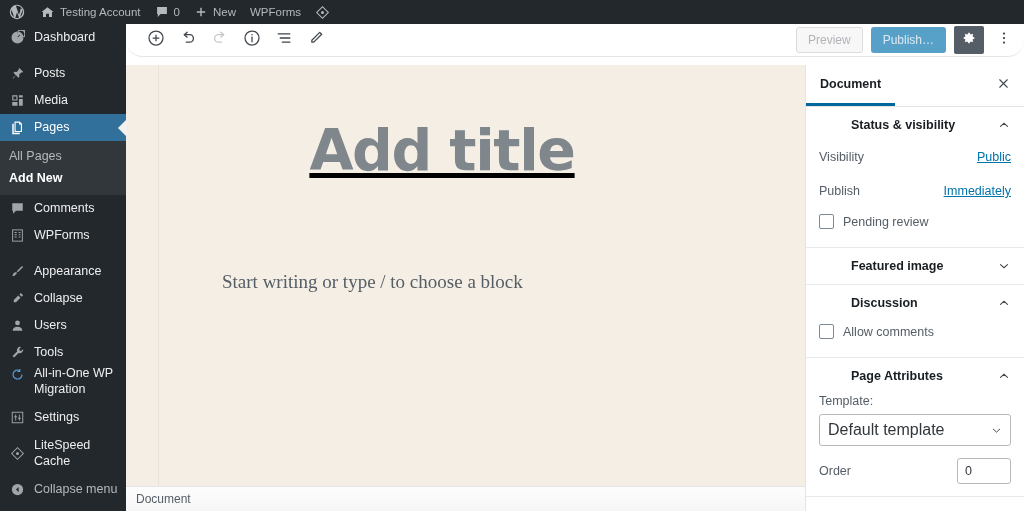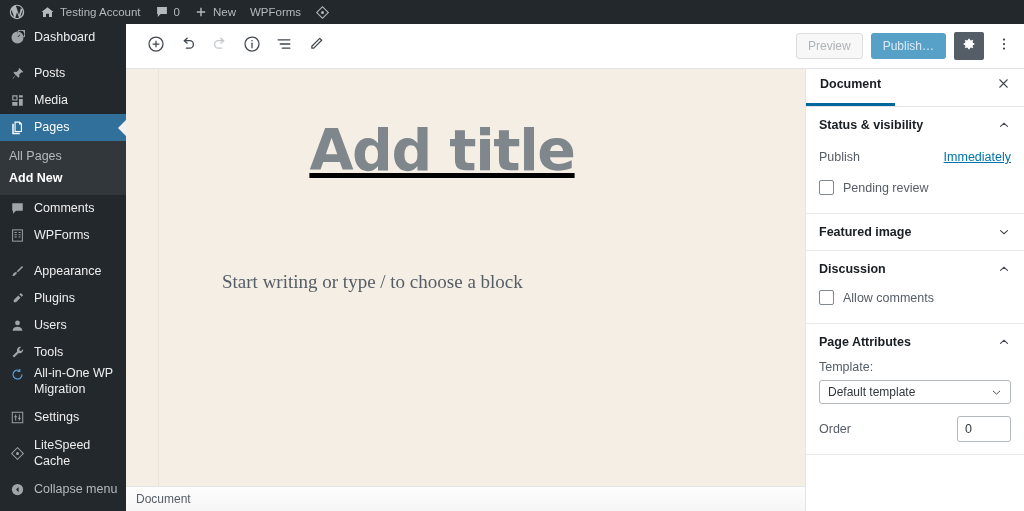--- a/index.html
+++ b/index.html
@@ -73,26 +73,27 @@
   
   #editor {
     position: absolute; top: 24px; left: 126px;
     width: 898px; height: 487px;
     background: #ffffff;
   }
 
   
   #editor-header {
     position: absolute; top: 0; left: 0;
-    width: 898px; height: 45px;
+    width: 898px; height: 33px;
     background: #ffffff;
     border-bottom: 1px solid #e2e4e7;
     display: flex; align-items: center;
     padding: 0 8px 0 14px;
     z-index: 20;
+    border-radius: 18px;
   }
   .tb-btn {
     width: 32px; height: 32px;
     display: flex; align-items: center; justify-content: center;
     color: #40464d; background: none; border: none;
     border-radius: 2px;
   }
   .tb-btn.disabled { color: #c5c8cb; }
   .hdr-right { margin-left: auto; display: flex; align-items: center; gap: 8px; }
   .btn-preview {
@@ -190,21 +191,21 @@
   }
   .panel-close {
     margin-left: auto; width: 34px; height: 42px;
     display: flex; align-items: center; justify-content: center;
     color: #40464d;
   }
   .section { border-bottom: 1px solid #e8eaeb; }
   .section-head {
     display: flex; align-items: center;
     height: 36px; padding: 0 13px;
-    font-size: 12.5px; font-weight: bold; color: #191e23;
+    font-size: 12.5px; font-weight: bold; color: #191e23; margin-left: 32px;
   }
   .section-head .chev { margin-left: auto; color: #40464d; display: flex; }
   .section-body { padding: 0 13px 12px 13px; }
   .row {
     display: flex; align-items: center;
     min-height: 28px; margin-bottom: 6px;
   }
   .row-label { font-size: 12.5px; color: #555d66; }
   .row-value {
     margin-left: auto;
@@ -214,26 +215,26 @@
   .check-row { display: flex; align-items: center; gap: 9px; padding: 3px 0 6px 0; }
   .checkbox {
     width: 15px; height: 15px;
     border: 1px solid #7e8993; border-radius: 2px; background: #fff;
     flex: 0 0 15px;
   }
   .check-label { font-size: 12.5px; color: #555d66; }
   .field-label { font-size: 12.5px; color: #555d66; margin-bottom: 6px; display: block; }
   .select-box {
     position: relative;
-    height: 24px; width: 100%;
+    height: 32px; width: 100%;
     border: 1px solid #b4b9be; border-radius: 3px;
     background: #fff;
     display: flex; align-items: center;
     padding: 0 26px 0 8px;
-    font-size: 12px; color: #32373c;
+    font-size: 16px; color: #32373c;
   }
   .select-box .chev {
     position: absolute; right: 7px; top: 50%; margin-top: -6px;
     color: #40464d; display: flex;
   }
   .order-row { display: flex; align-items: center; margin-top: 12px; }
   .order-input {
     margin-left: auto;
     width: 54px; height: 26px;
     border: 1px solid #b4b9be; border-radius: 3px; background: #fff;
@@ -361,21 +362,21 @@
     </span>
     <span class="mi-label">Appearance</span>
   </div>
 
   <div class="menu-item">
     <span class="mi-icon">
       <svg width="15" height="15" viewBox="0 0 20 20" fill="currentColor">
           <path d="M14.5 2.5l3 3-2 2-3-3zM11 6l3 3-6 6H5v-3z"></path>
         </svg>
     </span>
-    <span class="mi-label">Plugins</span>
+    <span class="mi-label">Collapse</span>
   </div>
 
   <div class="menu-item">
     <span class="mi-icon">
       <svg width="15" height="15" viewBox="0 0 20 20" fill="currentColor">
           <circle cx="10" cy="6.5" r="3.2"></circle>
           <path d="M3.5 17c0-3.6 2.9-5.5 6.5-5.5s6.5 1.9 6.5 5.5z"></path>
         </svg>
     </span>
     <span class="mi-label">Users</span>
@@ -535,20 +536,24 @@
     <div class="section">
       <div class="section-head">
         <span>Status &amp; visibility</span>
         <span class="chev">
           <svg width="14" height="14" viewBox="0 0 24 24" fill="none" stroke="currentColor" stroke-width="1.8" stroke-linecap="round">
               <path d="M6 14.5l6-5.5 6 5.5"></path>
             </svg>
         </span>
       </div>
       <div class="section-body">
+        <div class="row">
+          <span class="row-label">Visibility</span>
+          <span class="row-value">Public</span>
+        </div>
         <div class="row">
           <span class="row-label">Publish</span>
           <span class="row-value">Immediately</span>
         </div>
         <div class="check-row">
           <span class="checkbox"></span>
           <span class="check-label">Pending review</span>
         </div>
       </div>
     </div>

